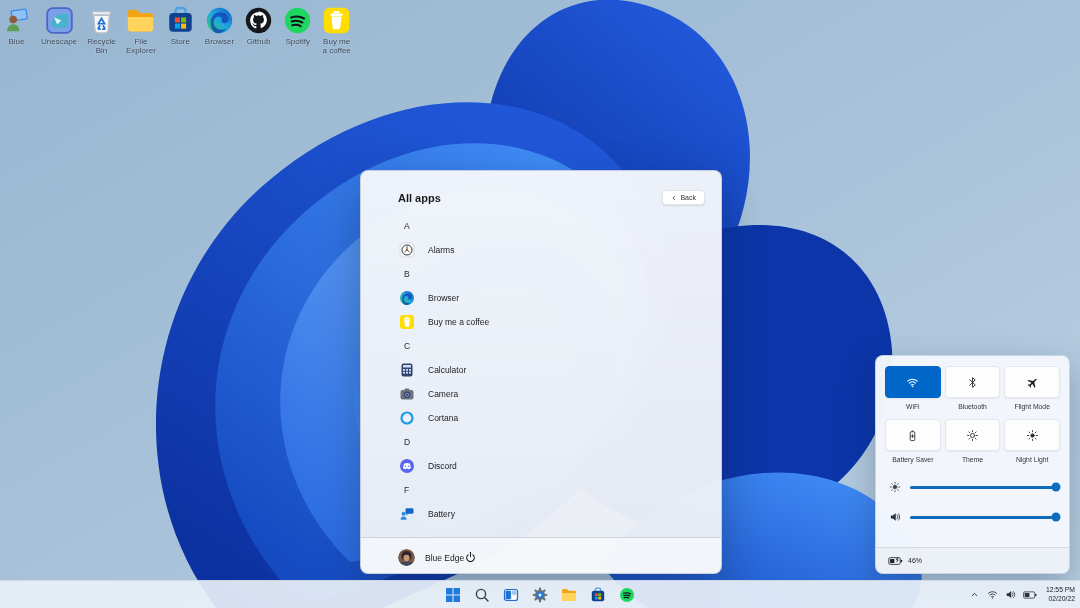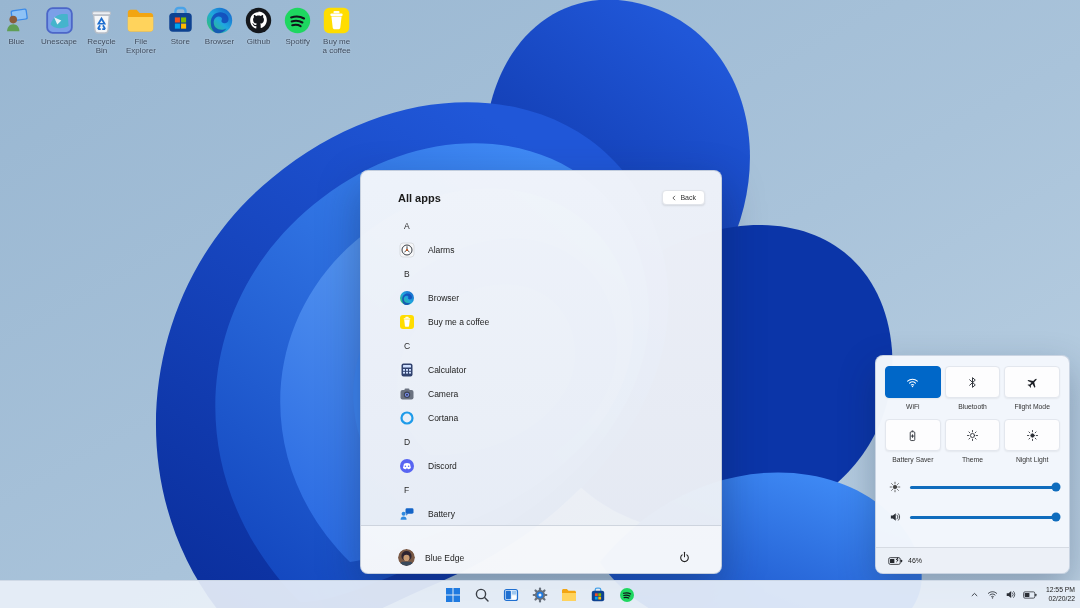--- a/index.html
+++ b/index.html
@@ -27,21 +27,21 @@
   .back-btn{background:#fff;border:1px solid #e1e4ea;border-radius:4px;font-size:7px;color:#333;
     padding:3px 8px;display:flex;align-items:center;gap:3px;box-shadow:0 1px 2px rgba(0,0,0,.1);cursor:pointer;}
   .back-btn svg{width:6px;height:6px;display:block;}
   .app-list{flex:1;padding:9px 0 0 38px;overflow:hidden;}
   .letter-row{height:24px;display:flex;align-items:center;font-size:8.5px;color:#2a2a2a;padding-left:5px;}
   .app-row{height:24px;display:flex;align-items:center;gap:13px;cursor:pointer;border-radius:4px;}
   .app-ico{width:16px;height:16px;flex:none;}
   .app-ico svg{width:100%;height:100%;display:block;}
   .app-label{font-size:8.5px;color:#222;}
   .sm-footer{height:31px;flex:none;background:rgba(255,255,255,.5);border-top:1px solid rgba(150,162,180,.4);
-    display:flex;align-items:center;justify-content:space-between;padding:16px 30px 0 37px;}
+    display:flex;align-items:center;justify-content:flex-start;padding:4px 30px 0 37px;}
   .sm-user{display:flex;align-items:center;gap:10px;cursor:pointer;}
   .avatar{width:17px;height:17px;border-radius:50%;overflow:hidden;flex:none;}
   .avatar svg{width:100%;height:100%;display:block;}
   .user-name{font-size:8.5px;color:#222;}
   .power-btn{width:13px;height:13px;cursor:pointer;}
   .power-btn svg{width:100%;height:100%;display:block;}
   
   .quick-settings{position:absolute;left:875px;top:355px;width:193px;height:217px;z-index:5;
     border-radius:8px;background:rgba(243,247,252,.98);
     border:1px solid rgba(130,150,178,.35);

